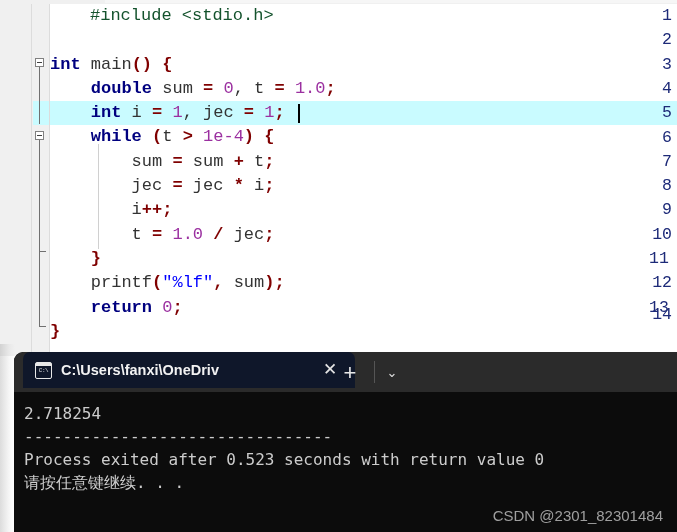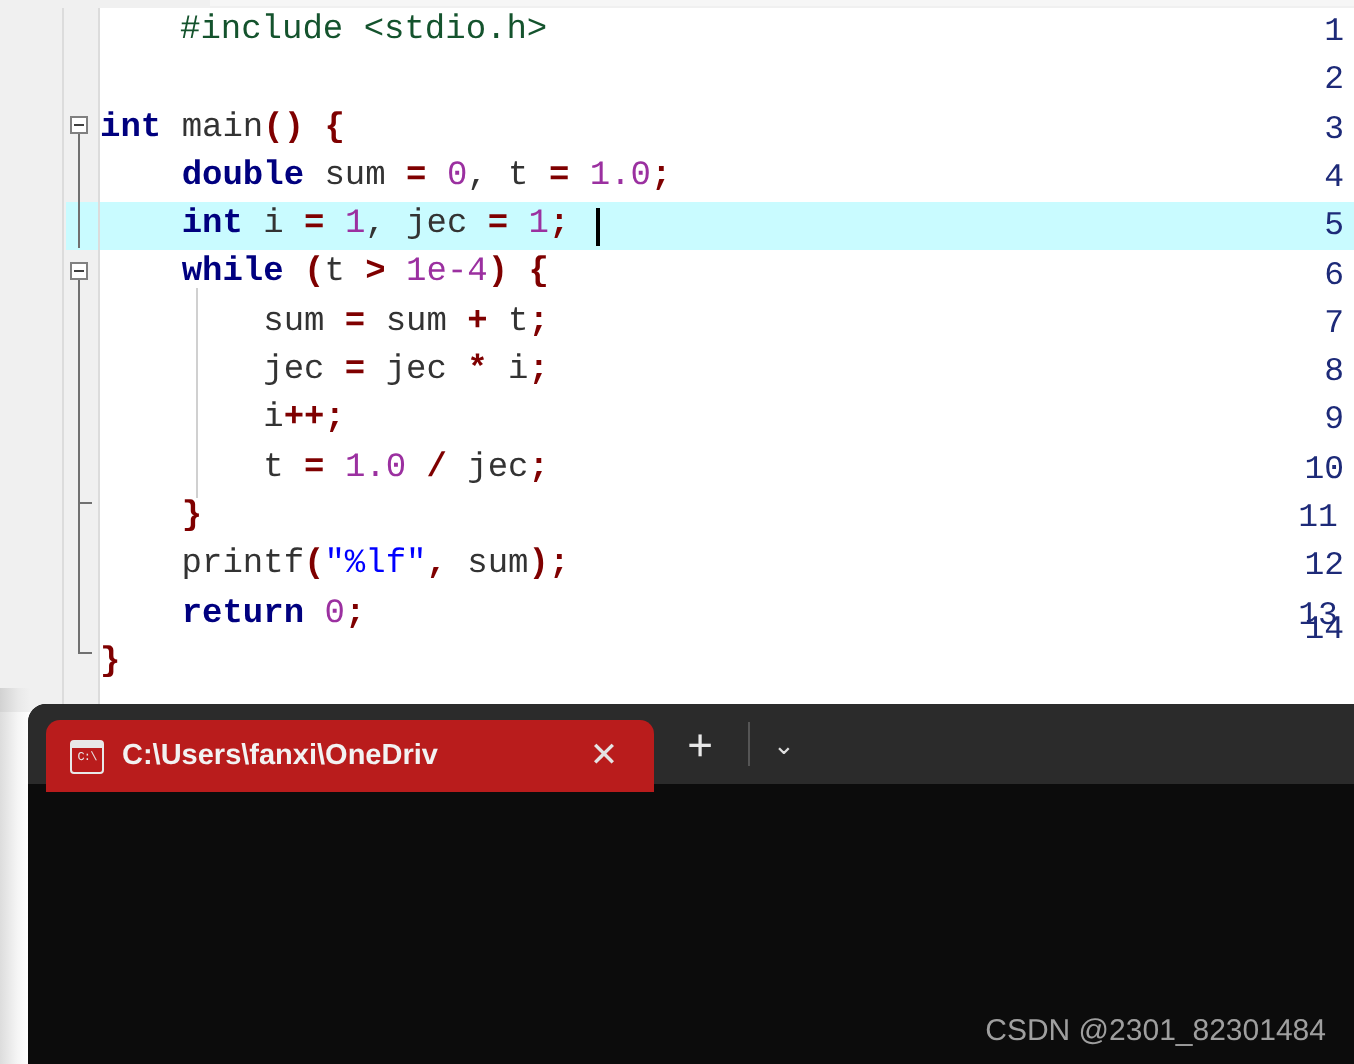--- a/index.html
+++ b/index.html
@@ -155,23 +155,23 @@
   }
   .tabbar {
     position: absolute;
     left: 0; top: 0;
     width: 663px; height: 40px;
     background: #2b2b2b;
     border-top-left-radius: 9px;
   }
   .tab {
     position: absolute;
-    left: 9px; top: 8px;
-    width: 304px; height: 36px;
-    background: #b91c1c;
+    left: 9px; top: 0;
+    width: 332px; height: 36px;
+    background: #0f172a;
     border-top-left-radius: 7px;
     border-top-right-radius: 7px;
     display: flex;
     align-items: center;
   }
   .tab-icon {
     width: 17px; height: 17px;
     margin-left: 12px;
     border: 1.6px solid #e8e8e8;
     border-radius: 2px;
@@ -338,17 +338,23 @@
         </span>
         <span class="tab-title">C:\Users\fanxi\OneDriv</span>
         <span class="tab-close">✕</span>
       </div>
 
       <div class="new-tab">+</div>
       <div class="tab-divider"></div>
       <div class="tab-dropdown">⌄</div>
     </div>
 
+    <div class="term-body">
+      <div class="term-line">2.718254</div>
+      <div class="term-line">--------------------------------</div>
+      <div class="term-line">Process exited after 0.523 seconds with return value 0</div>
+      <div class="term-line">请按任意键继续. . .</div>
+    </div>
 
     <div class="watermark">CSDN @2301_82301484</div>
   </div>
 
 </div>
 
 </body></html>

